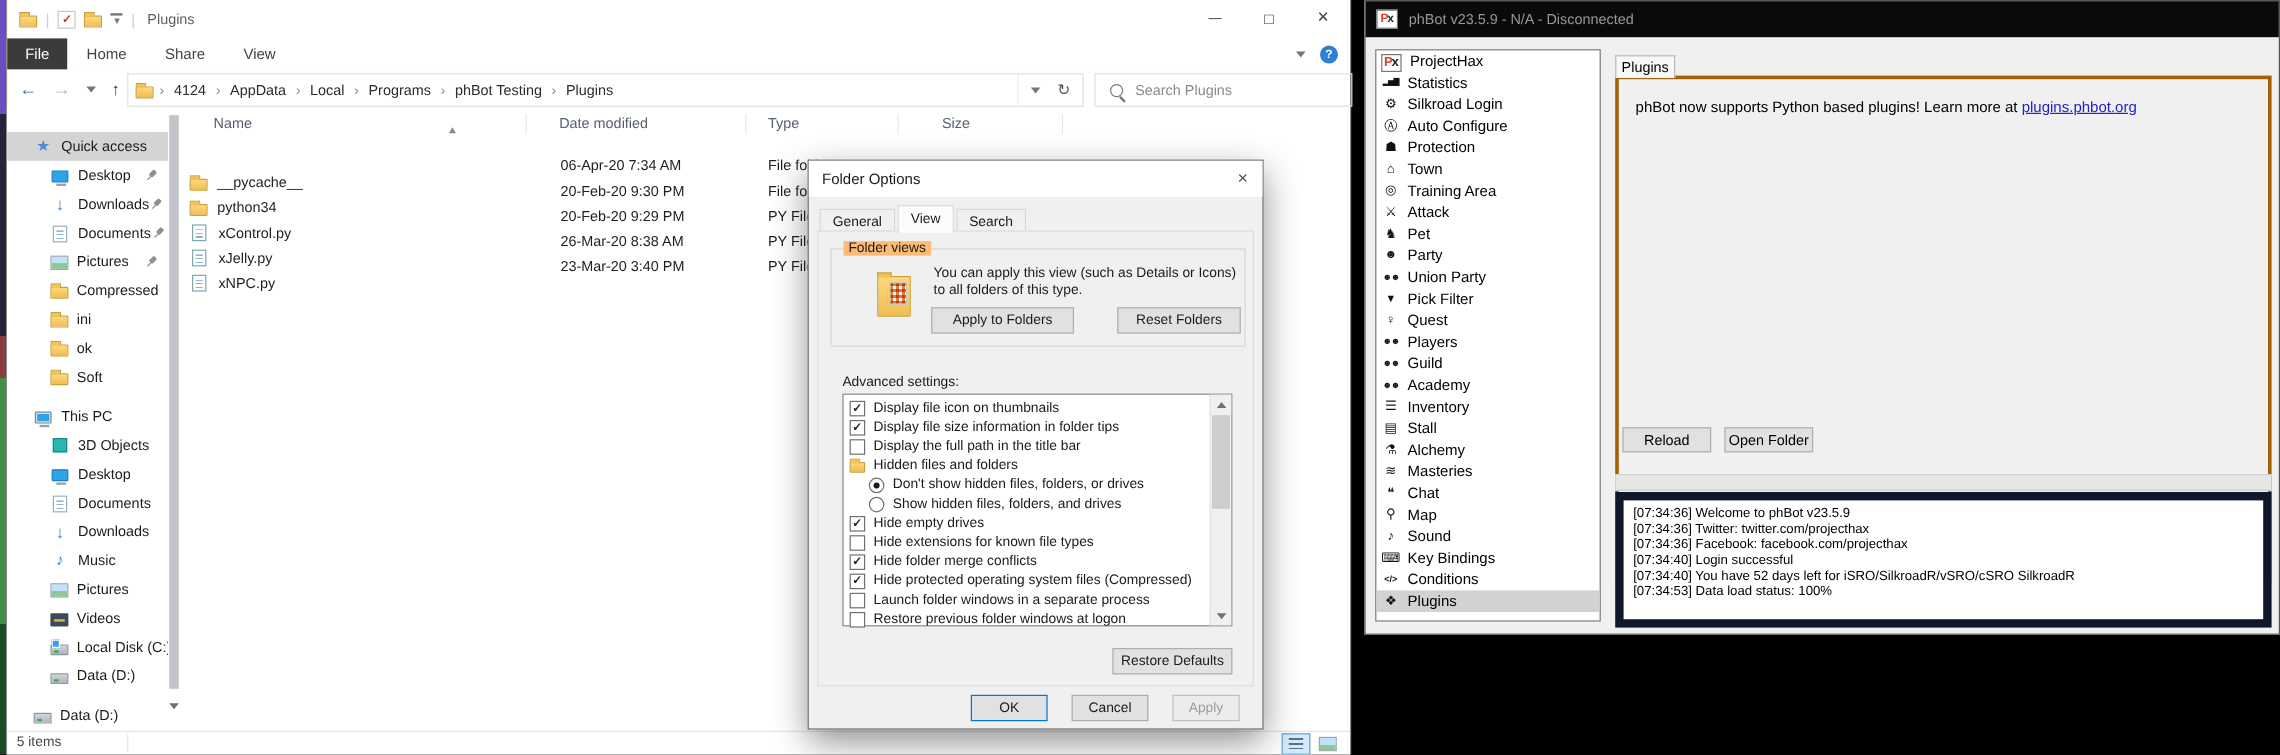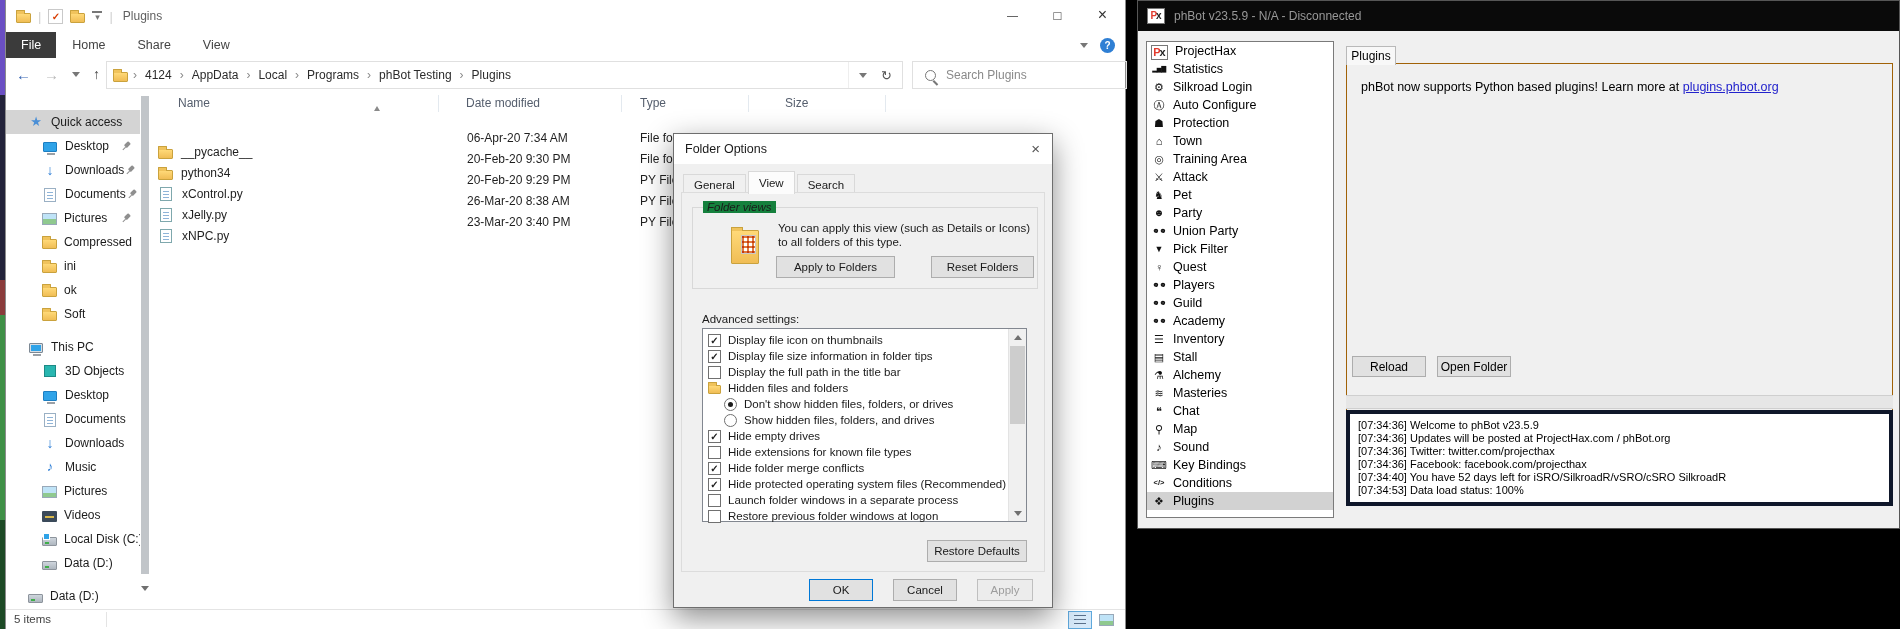--- a/index.html
+++ b/index.html
@@ -122,21 +122,21 @@
           box-shadow:0 10px 28px rgba(0,0,0,.45);box-sizing:border-box;font-size:11.5px;color:#1a1a1a;}
   .dlg-title{position:absolute;left:0;top:0;right:0;height:30px;background:#fff;}
   .dlg-title-text{position:absolute;left:11px;top:8px;font-size:12.5px;color:#1a1a1a;}
   .dlg-close{position:absolute;right:12px;top:6px;font-size:15px;color:#555;}
   .dlg-close::before{content:"×";}
   .tabstrip{position:absolute;left:9px;top:37px;display:flex;align-items:flex-end;}
   .dtab{height:19px;padding:0 10px;display:flex;align-items:center;background:#f0f0f0;border:1px solid #d9d9d9;border-bottom:none;margin-right:2px;font-size:11.5px;}
   .dtab.active{background:#fcfcfc;height:22px;position:relative;z-index:2;}
   .dlg-page{position:absolute;left:7px;top:58px;width:364px;height:380px;border:1px solid #dcdcdc;background:#f0f0f0;box-sizing:border-box;}
   .fv-group{position:absolute;left:10px;top:14px;width:344px;height:80px;border:1px solid #d8d8d8;}
-  .fv-legend{position:absolute;left:10px;top:-7px;background:#15803d;padding:0 4px;font-style:italic;}
+  .fv-legend{position:absolute;left:10px;top:-7px;background:#fdba74;padding:0 4px;}
   .fv-icon{position:absolute;left:38px;top:22px;width:26px;height:32px;background:linear-gradient(#ffd978,#f0bd55);border:1px solid #caa23d;border-radius:1px;}
   .fv-icon::before{content:"";position:absolute;top:-4px;left:-1px;width:10px;height:3px;background:#f0c35c;border:1px solid #caa23d;border-bottom:none;}
   .fv-icon::after{content:"";position:absolute;right:2px;top:4px;width:13px;height:17px;background:
      repeating-linear-gradient(90deg,#e07a3f 0 2px,#fff 2px 5px),repeating-linear-gradient(180deg,#e07a3f 0 2px,#fff 2px 5px);
      background-blend-mode:multiply;border:1px solid #c9c9c9;}
   .fv-desc{position:absolute;left:85px;top:13px;width:258px;line-height:14px;}
   .dbtn{position:absolute;height:22px;background:#e1e1e1;border:1px solid #adadad;display:flex;align-items:center;justify-content:center;font-size:11.5px;box-sizing:border-box;}
   .btn-applyf{left:83px;top:48px;width:119px;}
   .btn-resetf{left:238px;top:48px;width:103px;}
   .adv-label{position:absolute;left:20px;top:120px;}
@@ -170,28 +170,28 @@
   .pb-row.sel{background:#d2d2d2;}
   .pb-ico{width:18px;height:18px;text-align:center;font-size:11px;line-height:18px;color:#111;flex:none;overflow:hidden;}
   .pb-ico.px-box{width:15px;height:13px;margin:2px 2px 0 1px;line-height:11px;}
   .pb-lb{font-size:12.5px;color:#000;margin-left:5px;white-space:nowrap;}
   .g-statistics{font-size:6.5px;letter-spacing:-.5px;}
   .g-union-party,.g-players,.g-guild,.g-academy{font-size:7.5px;letter-spacing:-1px;}
   .g-party{font-size:10px;}
   .g-conditions{font-size:7.5px;font-weight:bold;}
   .g-pick-filter{font-size:9px;}
   .pb-tab{position:absolute;left:208px;top:45px;width:48px;height:18px;background:#f8f8f8;border:1px solid #b9b9b9;border-bottom:none;display:flex;align-items:center;justify-content:center;font-size:12px;z-index:2;}
-  .pb-pane{position:absolute;left:208px;top:62px;right:6px;height:423px;border:1px solid #a16207;background:#f0f0f0;box-sizing:border-box;}
+  .pb-pane{position:absolute;left:208px;top:62px;right:6px;height:423px;border:3px solid #a16207;background:#f0f0f0;box-sizing:border-box;}
   .pb-info{position:absolute;left:14px;top:16px;font-size:12.5px;color:#000;}
   .pb-link{color:#2222cc;text-decoration:underline;}
   .pb-btn{position:absolute;height:21px;background:#e1e1e1;border:1px solid #adadad;display:flex;align-items:center;justify-content:center;font-size:12px;box-sizing:border-box;}
   .btn-reload{left:214px;top:355px;width:74px;}
   .btn-openfolder{left:299px;top:355px;width:74px;}
   .pb-splitter{position:absolute;left:208px;right:6px;top:394px;height:12px;background:#e6e6e6;border-top:1px solid #cfcfcf;border-bottom:1px solid #cfcfcf;}
-  .pb-log{position:absolute;left:208px;right:6px;top:409px;height:96px;background:#fff;border:4px solid #0f172a;box-sizing:border-box;padding:5px 8px;overflow:hidden;}
+  .pb-log{position:absolute;left:208px;right:6px;top:409px;height:113px;background:#fff;border:7px solid #0f172a;box-sizing:border-box;padding:5px 8px;overflow:hidden;}
   .log-line{font-size:11px;line-height:12.9px;color:#000;white-space:nowrap;}
 </style>
 </head>
 <body>
 
 <div id="screen">
   <div id="wallpaper-strip"></div>
 
   <div id="explorer">
     <div class="ex-titlebar">
@@ -475,21 +475,21 @@
             <div class="srow">
               <span class="cb"></span>
               <span class="slb">Hide extensions for known file types</span>
             </div>
             <div class="srow">
               <span class="cb on"></span>
               <span class="slb">Hide folder merge conflicts</span>
             </div>
             <div class="srow">
               <span class="cb on"></span>
-              <span class="slb">Hide protected operating system files (Recommended)</span>
+              <span class="slb">Hide protected operating system files (Compressed)</span>
             </div>
             <div class="srow">
               <span class="cb"></span>
               <span class="slb">Launch folder windows in a separate process</span>
             </div>
             <div class="srow">
               <span class="cb"></span>
               <span class="slb">Restore previous folder windows at logon</span>
             </div>
           </div>
@@ -629,20 +629,20 @@
       </div>
     <div class="pb-tab">Plugins</div>
     <div class="pb-pane">
       <div class="pb-info"><span>phBot now supports Python based plugins! Learn more at </span><span class="pb-link">plugins.phbot.org</span></div>
     </div>
     <span class="pb-btn btn-reload">Reload</span>
     <span class="pb-btn btn-openfolder">Open Folder</span>
     <div class="pb-splitter"></div>
     <div class="pb-log">
         <div class="log-line">[07:34:36] Welcome to phBot v23.5.9</div>
-        <div class="log-line">[07:34:36] Updates will be posted at ProjectHax.com / phBot.org</div>
         <div class="log-line">[07:34:36] Twitter: twitter.com/projecthax</div>
         <div class="log-line">[07:34:36] Facebook: facebook.com/projecthax</div>
+        <div class="log-line">[07:34:40] Login successful</div>
         <div class="log-line">[07:34:40] You have 52 days left for iSRO/SilkroadR/vSRO/cSRO SilkroadR</div>
         <div class="log-line">[07:34:53] Data load status: 100%</div>
       </div>
   </div>
 </div>
 
 </body></html>

